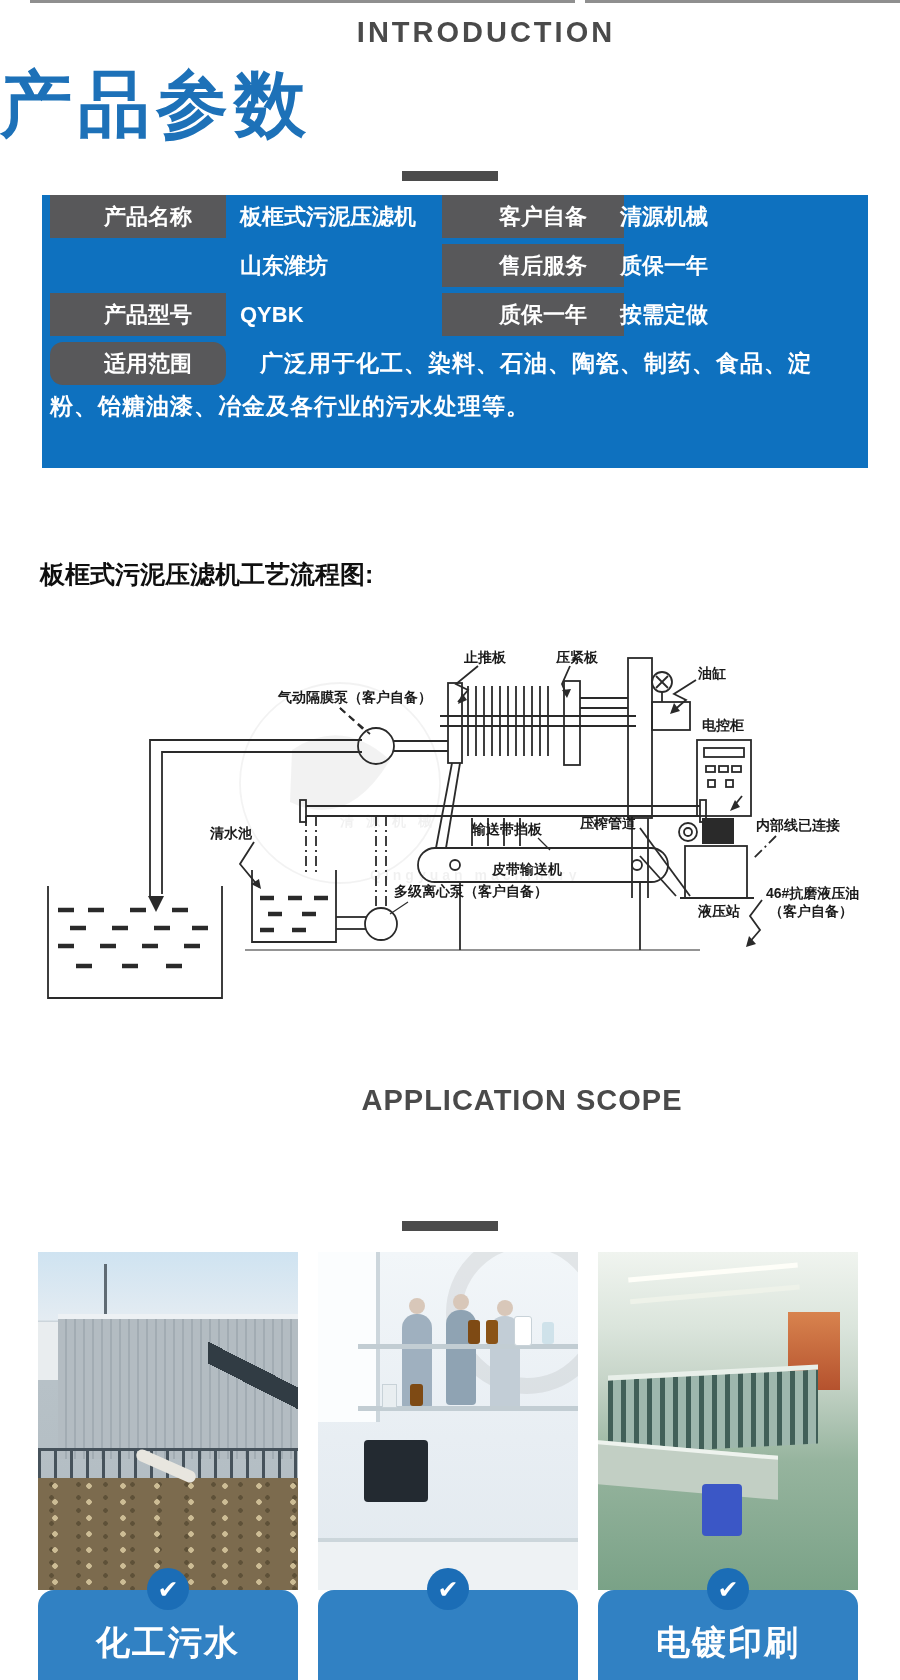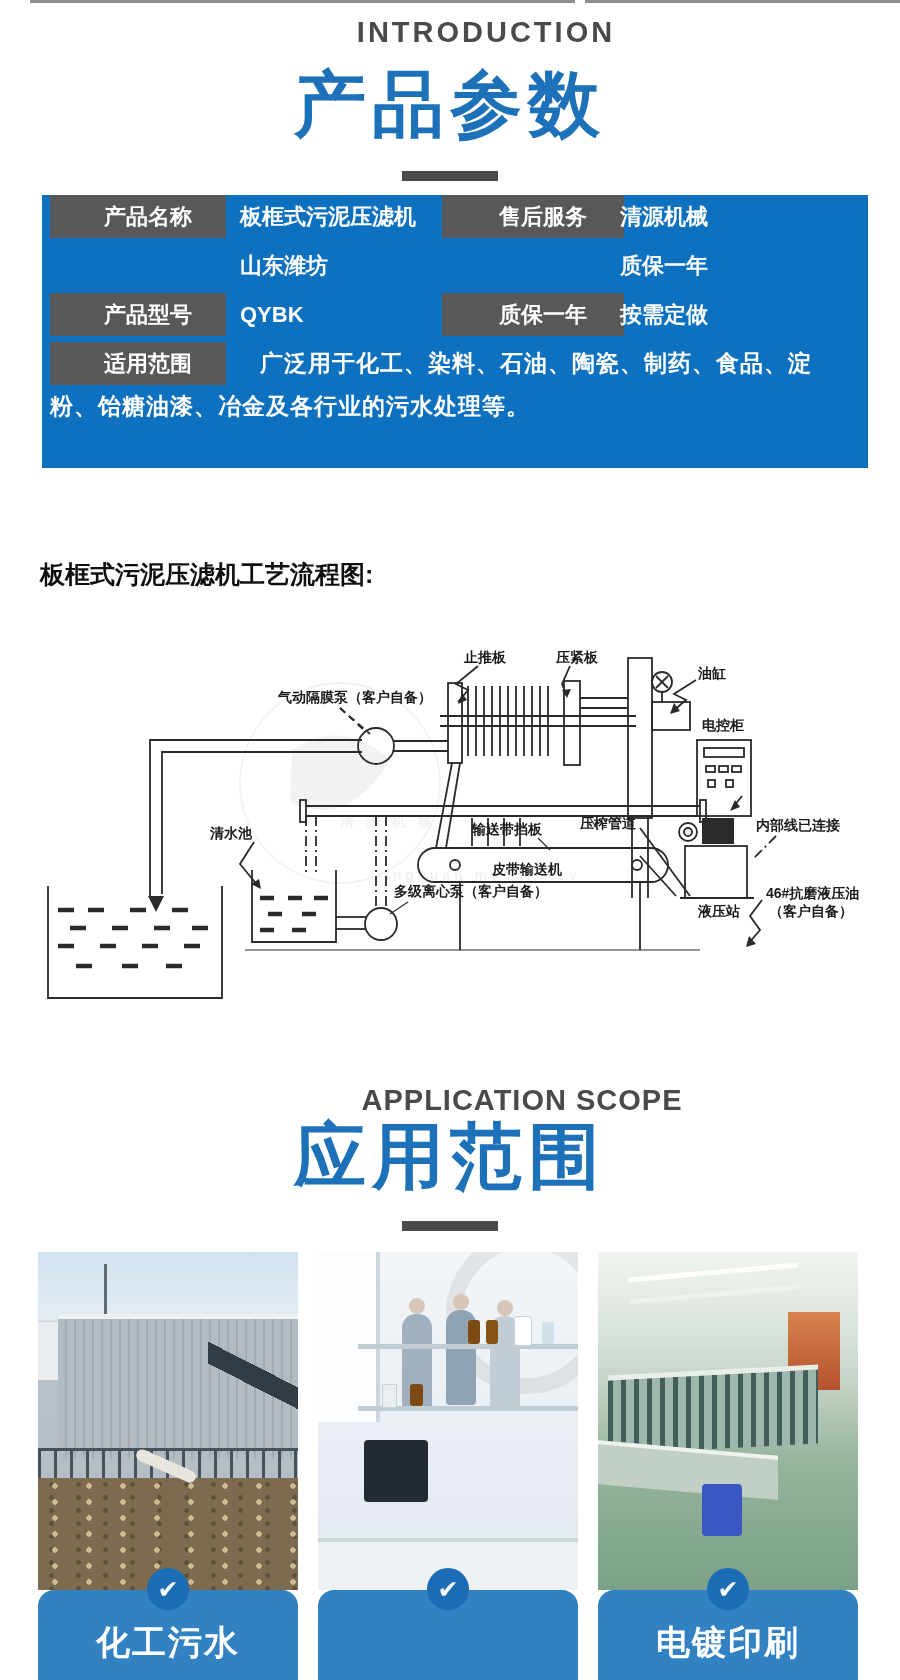--- a/index.html
+++ b/index.html
@@ -5,41 +5,41 @@
   html,body{margin:0;padding:0;background:#fff;}
   body{width:900px;font-family:"Liberation Sans","DejaVu Sans",sans-serif;}
   .page{position:relative;width:900px;height:1680px;background:#fff;overflow:hidden;}
 
   .rule{position:absolute;top:0;height:3px;background:#8f8f8f;}
   .rule.a{left:30px;width:545px;}
   .rule.b{left:585px;width:315px;}
 
   .eyebrow{position:absolute;left:0;width:100%;text-align:center;font-weight:bold;
            color:#4a4a4a;font-size:29px;letter-spacing:3px;padding-left:36px;}
-  .big-title{position:absolute;left:0;width:100%;text-align:center;font-weight:bold;
+  .big-title{position:absolute;left:0;width:100%;text-align:left;font-weight:bold;
              color:#1d71b8;font-size:72px;line-height:76px;letter-spacing:6px;}
   .hbar{position:absolute;left:50%;margin-left:-48px;width:96px;height:10px;background:#4b4b4b;}
 
   .eyebrow.e1{top:16px;}
   .big-title.t1{top:66px;}
   .hbar.b1{top:171px;}
 
   
   .panel{position:absolute;left:42px;top:195px;width:826px;height:273px;background:#0e71bf;}
   .prow{position:absolute;left:0;width:100%;height:43px;}
   .plabel{background:#58585a;color:#fff;font-weight:bold;font-size:22px;height:43px;
           line-height:43px;text-align:center;padding-left:20px;}
   .prow .plabel,.prow .pvalue{position:absolute;top:0;}
   .plabel.l{left:8px;width:156px;}
   .plabel.r{left:400px;width:162px;}
   .pvalue{color:#fff;font-weight:bold;font-size:22px;line-height:43px;white-space:nowrap;}
   .pvalue.v1{left:198px;}
   .pvalue.v2{left:578px;}
   .scope{position:absolute;left:8px;top:147px;width:802px;}
-  .scope-label{float:left;width:156px;margin-right:34px;}
+  .scope-label{float:left;width:156px;margin-right:34px;border-radius:13px;}
   .scope-text{color:#fff;font-weight:bold;font-size:23px;line-height:43px;letter-spacing:1px;}
 
   .flow-heading{position:absolute;left:40px;top:558px;margin:0;color:#0f0f0f;
                 font-size:25px;font-weight:bold;}
 
   
   .diagram{position:absolute;left:40px;top:598px;width:830px;height:412px;}
   .diagram line,.diagram polyline,.diagram rect,.diagram circle,.diagram path
       {stroke:#2a2a2a;stroke-width:1.8;fill:none;}
   .diagram .fill{fill:#2a2a2a;stroke:none;}
@@ -83,25 +83,26 @@
   <div class="rule b"></div>
 
   <div class="eyebrow e1">INTRODUCTION</div>
   <div class="big-title t1">产品参数</div>
   <div class="hbar b1"></div>
 
   <div class="panel">
     <div class="prow" style="top:0">
       <div class="plabel l">产品名称</div>
       <div class="pvalue v1">板框式污泥压滤机</div>
-      <div class="plabel r">售后服务</div>
+      <div class="plabel r">客户自备</div>
       <div class="pvalue v2">清源机械</div>
     </div>
     <div class="prow" style="top:49px">
       <div class="pvalue v1">山东潍坊</div>
+      <div class="plabel r">售后服务</div>
       <div class="pvalue v2">质保一年</div>
     </div>
     <div class="prow" style="top:98px">
       <div class="plabel l">产品型号</div>
       <div class="pvalue v1">QYBK</div>
       <div class="plabel r">质保一年</div>
       <div class="pvalue v2">按需定做</div>
     </div>
     <div class="scope">
       <div class="plabel scope-label">适用范围</div>
@@ -276,21 +277,20 @@
 
     <text x="658" y="318">液压站</text>
 
     <text x="726" y="300">46#抗磨液压油</text>
     <text x="729" y="318">（客户自备）</text>
     <polyline points="722,302 710,318 720,332 708,346"></polyline>
     <polygon class="fill" points="706,349 716,346 709,338"></polygon>
   </svg>
 
   <div class="eyebrow e2">APPLICATION SCOPE</div>
-  <div class="big-title t2">应用范围</div>
   <div class="hbar b2"></div>
 
   <div class="card c1">
     <div class="photo photo1">
       <div class="ph" style="left:-8px;top:70px;width:48px;height:58px;background:#e9edef;border-radius:8px;"></div>
       <div class="ph" style="left:66px;top:12px;width:3px;height:64px;background:#5f6b74;"></div>
       <div class="ph" style="left:20px;top:62px;right:0;height:140px;background:repeating-linear-gradient(90deg,#b3bcc2 0 7px,#a2acb3 7px 9px);border-top:5px solid #edf1f4;"></div>
       <div class="ph" style="right:0;top:70px;width:90px;height:110px;background:linear-gradient(27deg,transparent 44%,#313c44 44% 58%,transparent 58%);"></div>
       <div class="ph" style="left:0;top:196px;width:100%;height:30px;background:repeating-linear-gradient(90deg,#46525b 0 3px,transparent 3px 16px);border-top:3px solid #46525b;border-bottom:3px solid #46525b;"></div>
       <div class="ph" style="left:0;bottom:0;width:100%;height:112px;background-color:#7c6b4e;background-image:radial-gradient(circle,#cdbd95 2.5px,transparent 3px),radial-gradient(circle,#5e5138 2px,transparent 2.5px);background-size:34px 16px,27px 13px;"></div>

